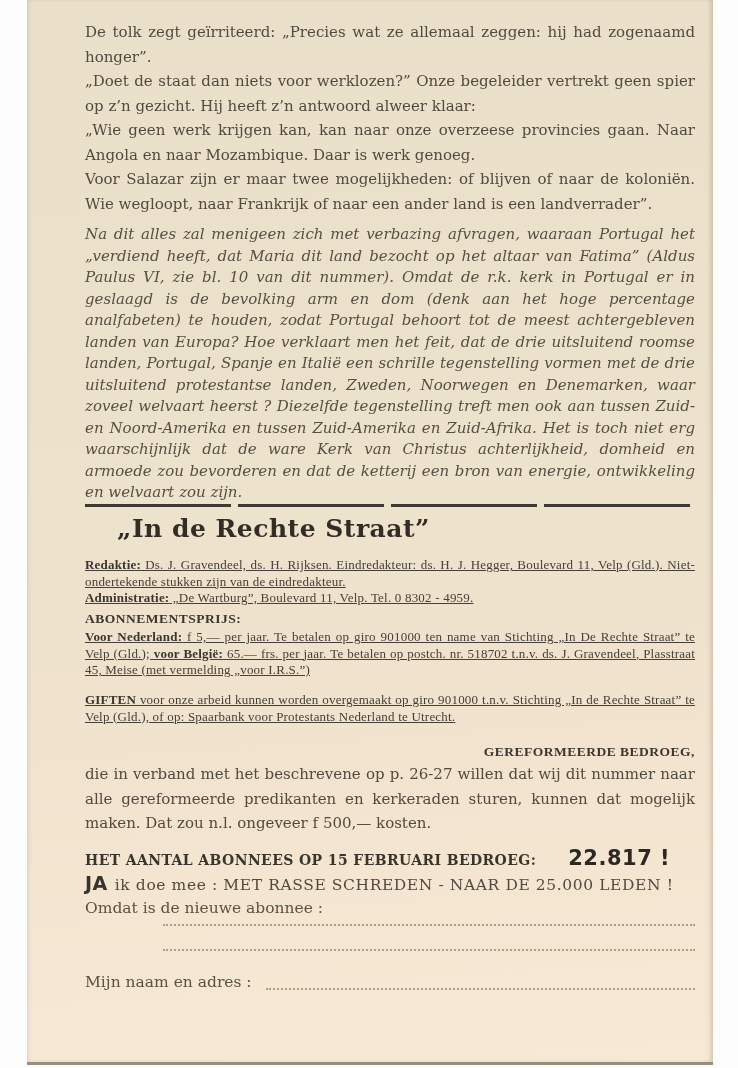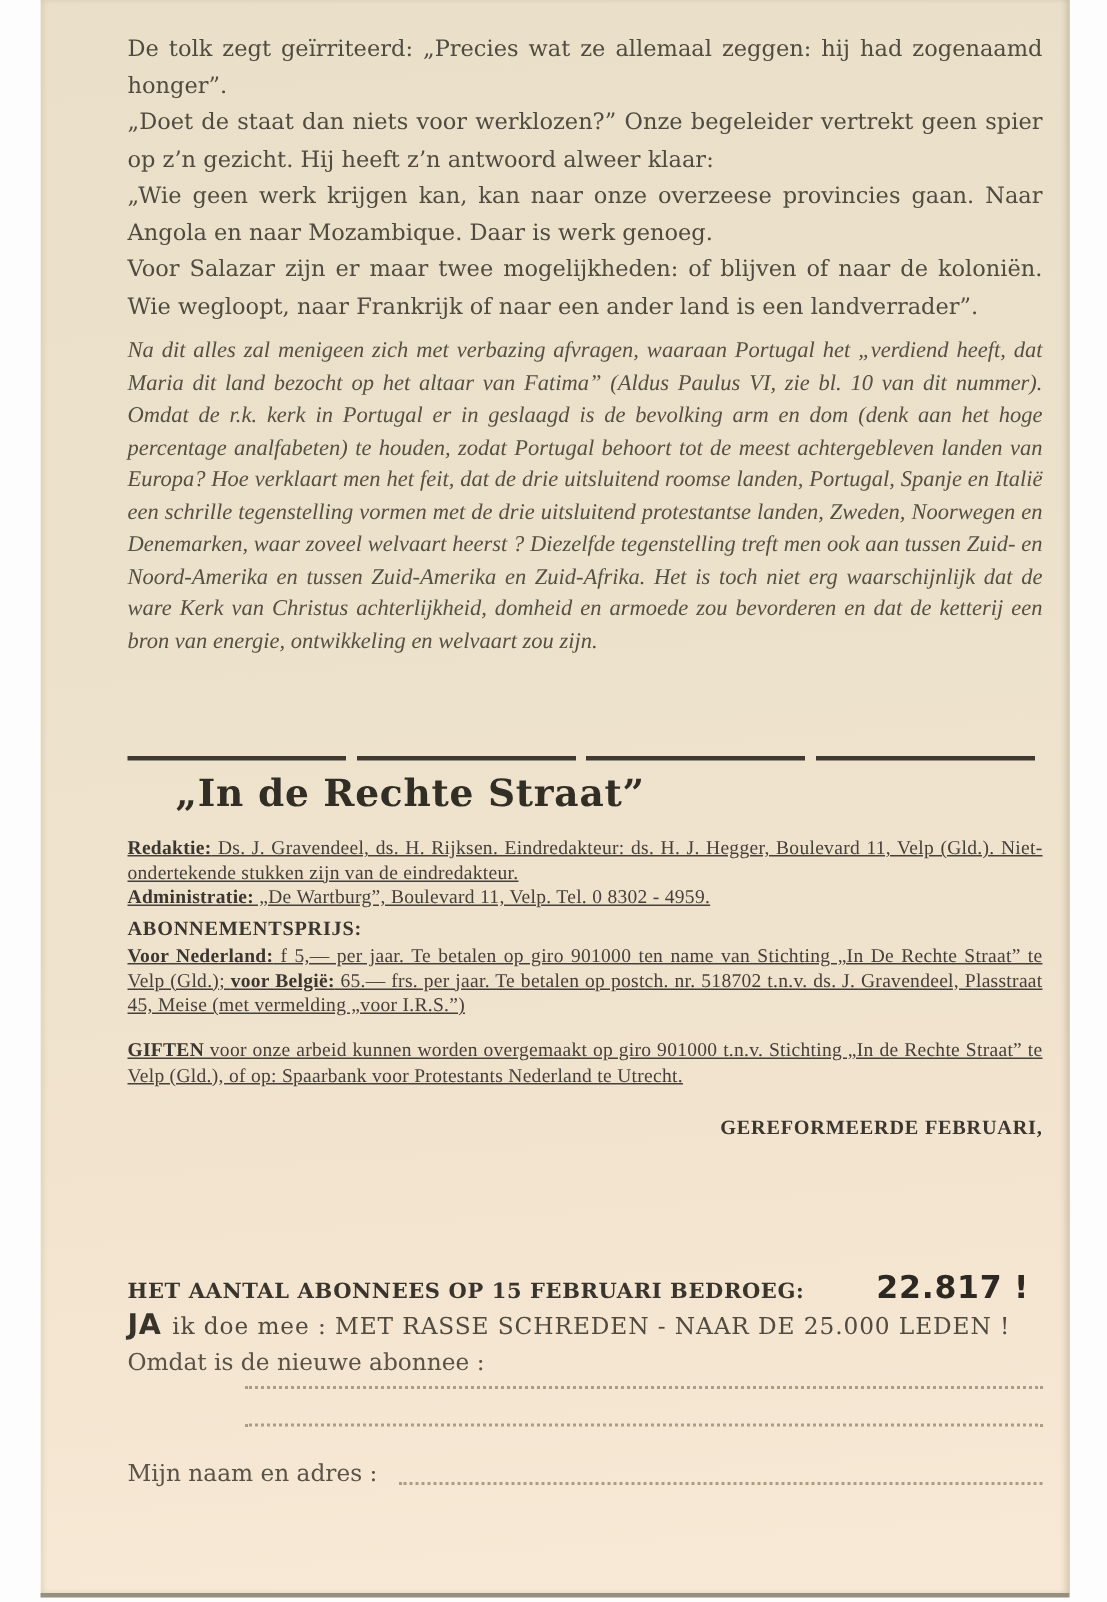--- a/index.html
+++ b/index.html
@@ -17,21 +17,21 @@
     border-bottom:3px solid #968e7f;
     box-shadow:inset -4px 0 5px -2px rgba(110,95,70,.28), inset 3px 0 4px -2px rgba(110,95,70,.18);
   }
   .abs{position:absolute;left:58px;width:610px;margin:0;}
   .body-par{
     font:15px/24.5px "DejaVu Serif", serif;
     color:#514a3f;
     text-align:justify;
     white-space:pre-line;
   }
-  .body-par.italic{font-style:italic;line-height:21.5px;color:#564f42;font-family:Liberation Serif, serif;}
+  .body-par.italic{font-style:italic;line-height:21.5px;color:#564f42;}
   .rule{
     height:3px;
     background:repeating-linear-gradient(90deg,#3e3931 0px,#3e3931 146px,rgba(0,0,0,0) 146px,rgba(0,0,0,0) 153px);
   }
   .heading{
     font:700 25px/30px "DejaVu Serif", serif;
     color:#322e26;letter-spacing:.5px;margin-left:32px;
   }
   .colo{
     font:13px/16.5px "Liberation Serif", serif;
@@ -43,21 +43,21 @@
     color:#3b362f;letter-spacing:.5px;
   }
   .right{text-align:right;}
   .counts-row{display:flex;align-items:baseline;}
   .counts-label{
     font:700 14px/20px "DejaVu Serif", serif;
     color:#3a352c;letter-spacing:.4px;
   }
   .counts-value{
     font:700 21px/22px "DejaVu Sans", sans-serif;
-    color:#2d2922;letter-spacing:.5px;margin-left:48px;
+    color:#2d2922;letter-spacing:.5px;margin-left:32px;
   }
   .ja-row{display:flex;align-items:baseline;}
   .ja-label{
     font:800 19px/22px "DejaVu Sans", sans-serif;
     color:#39342b;letter-spacing:.5px;text-align:right;
   }
   .ja-text{
     font:15.5px/22px "DejaVu Serif", serif;
     color:#514a3f;letter-spacing:.6px;margin-left:7px;white-space:pre;
   }
@@ -88,22 +88,23 @@
 
     <p class="abs colo" style="top:557px"><b>Redaktie:</b><span> Ds. J. Gravendeel, ds. H. Rijksen. Eindredakteur: ds. H. J. Hegger, Boulevard 11, Velp (Gld.). Niet-ondertekende stukken zijn van de eindredakteur.
 </span><b>Administratie:</b><span> „De Wartburg”, Boulevard 11, Velp. Tel. 0 8302 - 4959.</span></p>
 
     <p class="abs sec-label" style="top:611px">ABONNEMENTSPRIJS:</p>
 
     <p class="abs colo" style="top:629px"><b>Voor Nederland:</b><span> f 5,— per jaar. Te betalen op giro 901000 ten name van Stichting „In De Rechte Straat” te Velp (Gld.); </span><b>voor België:</b><span> 65.— frs. per jaar. Te betalen op postch. nr. 518702 t.n.v. ds. J. Gravendeel, Plasstraat 45, Meise (met vermelding „voor I.R.S.”)</span></p>
 
     <p class="abs colo" style="top:692px"><b>GIFTEN</b><span> voor onze arbeid kunnen worden overgemaakt op giro 901000 t.n.v. Stichting „In de Rechte Straat” te Velp (Gld.), of op: Spaarbank voor Protestants Nederland te Utrecht.</span></p>
 
-    <p class="abs sec-label right" style="top:744px">GEREFORMEERDE FEBRUARI,</p>
+    <p class="abs sec-label right" style="top:744px">GEREFORMEERDE BEDROEG,</p>
 
+    <p class="abs body-par" style="top:762px">die in verband met het beschrevene op p. 26-27 willen dat wij dit nummer naar alle gereformeerde predikanten en kerkeraden sturen, kunnen dat mogelijk maken. Dat zou n.l. ongeveer f 500,— kosten.</p>
 
     <div class="abs counts-row" style="top:847px">
       <span class="counts-label">HET AANTAL ABONNEES OP 15 FEBRUARI BEDROEG:</span>
       <span class="counts-value">22.817 !</span>
     </div>
 
     <div class="abs ja-row" style="top:872px">
       <span class="ja-label">JA</span>
       <span class="ja-text">ik doe mee : MET RASSE SCHREDEN - NAAR DE 25.000 LEDEN !</span>
     </div>

